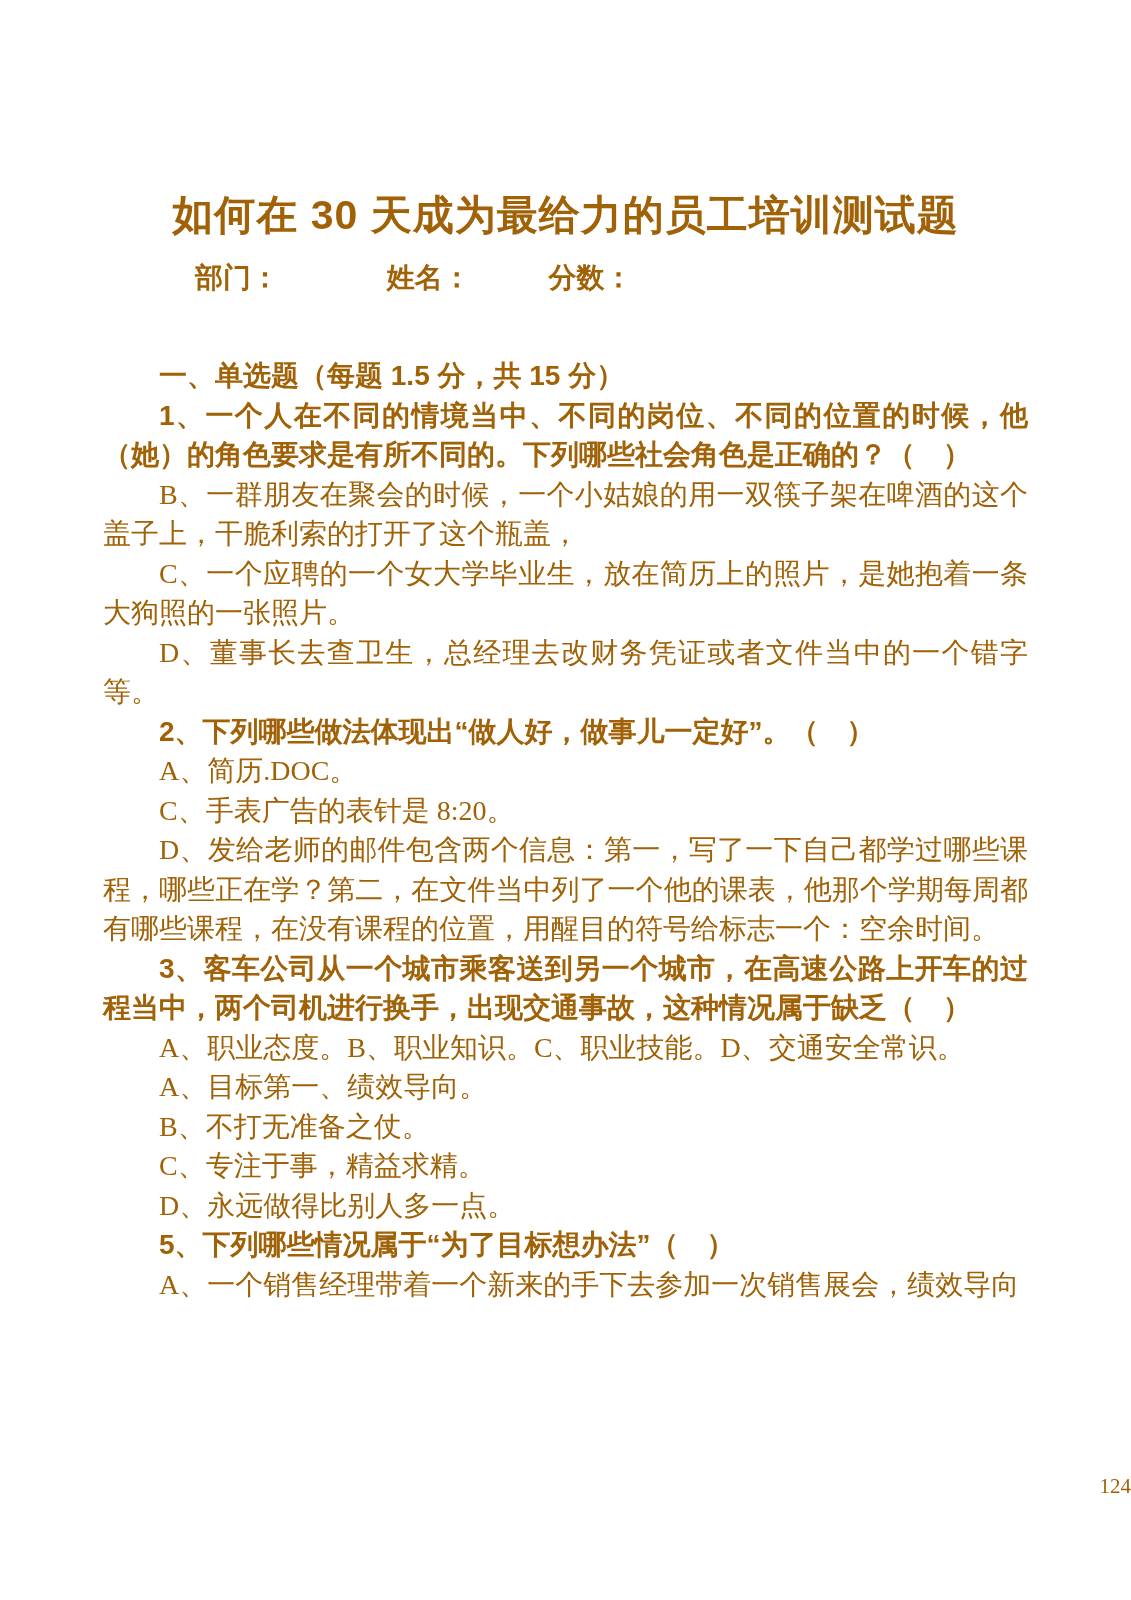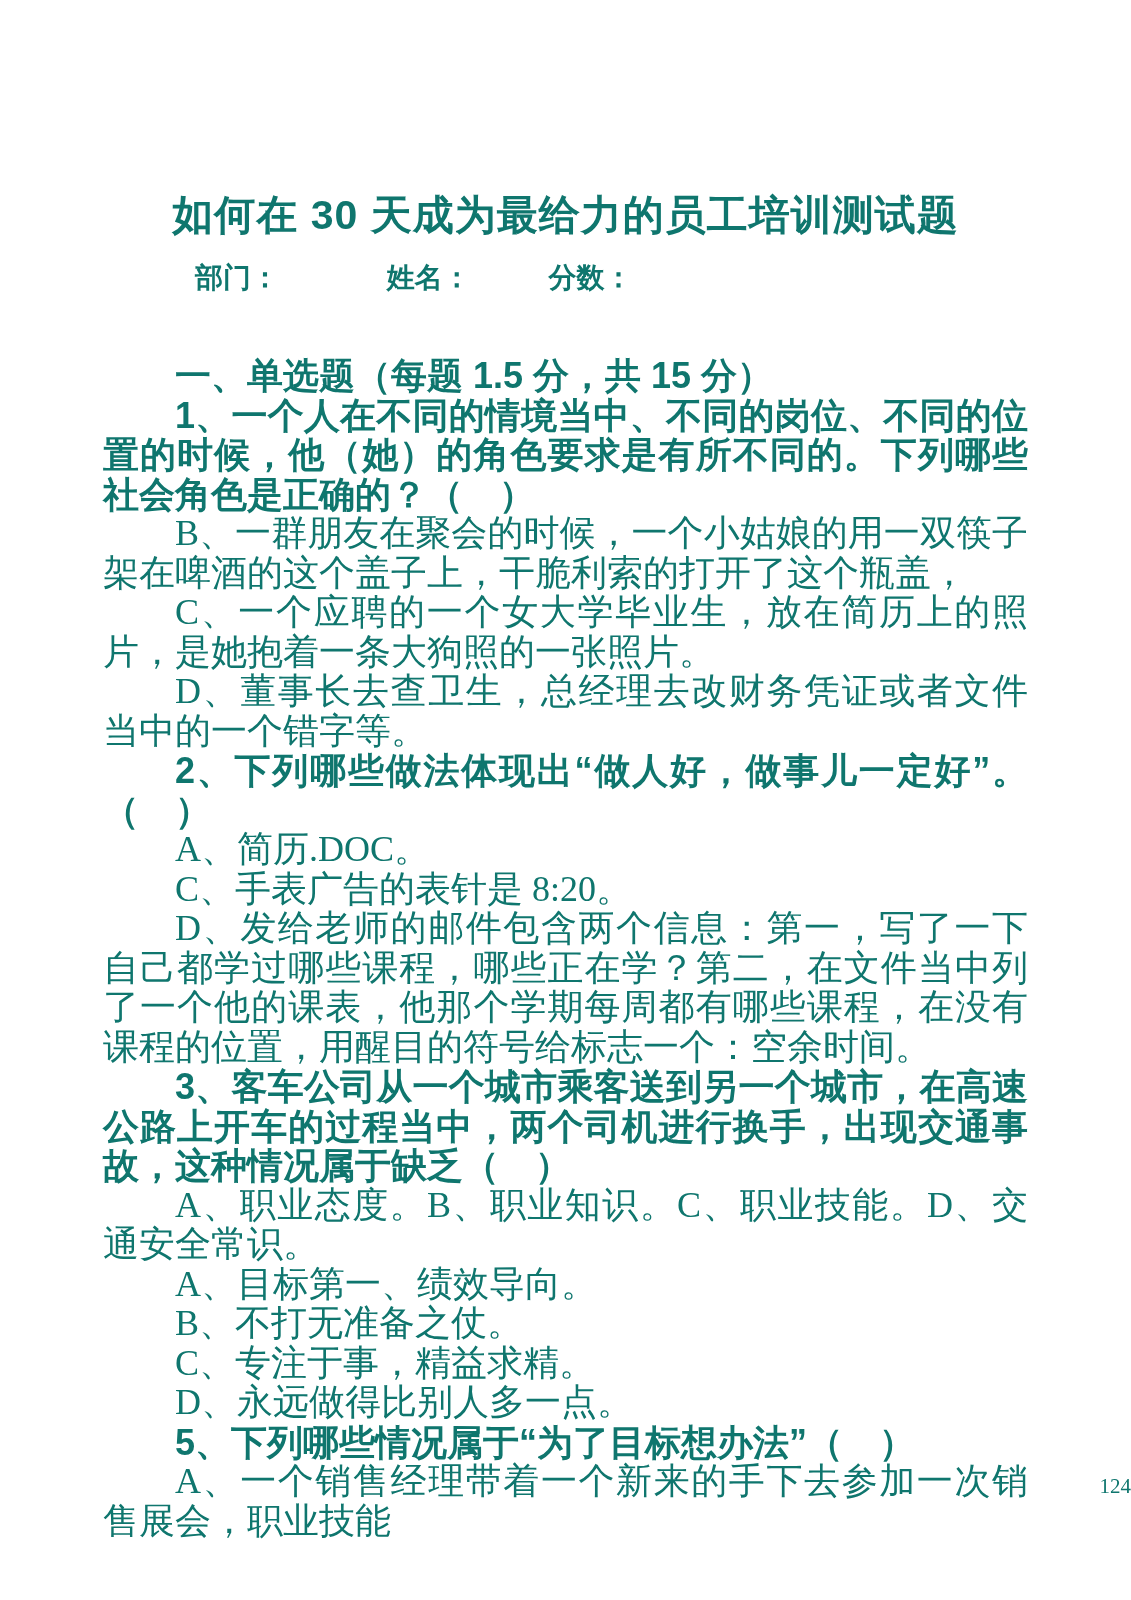--- a/index.html
+++ b/index.html
@@ -3,21 +3,21 @@
 <meta charset="utf-8">
 <style>
   * { margin: 0; padding: 0; box-sizing: border-box; }
   html, body { background: #ffffff; }
   .page {
     position: relative;
     width: 1131px;
     height: 1600px;
     margin: 0 auto;
     background: #ffffff;
-    color: #0f766e;
+    color: #a16207;
     font-family: "Liberation Serif", "DejaVu Serif", serif;
     overflow: hidden;
   }
   .doc-title {
     padding-top: 186px;
     text-align: center;
     font-family: "Liberation Sans", "DejaVu Sans", sans-serif;
     font-weight: bold;
     font-size: 41px;
     line-height: 58px;
@@ -28,21 +28,21 @@
     font-family: "Liberation Sans", "DejaVu Sans", sans-serif;
     font-weight: bold;
     font-size: 28px;
     line-height: 40px;
   }
   .header-fields .field-dept  { margin-left:  92px; }
   .header-fields .field-name  { margin-left: 100px; }
   .header-fields .field-score { margin-left: 70px; }
   .body-text {
     margin: 58px 103px 0 103px;
-    font-size: 36px;
+    font-size: 28px;
     line-height: 39.5px;
     text-align: justify;
   }
   .para {
     text-indent: 2em;
   }
   .q {
     font-family: "Liberation Sans", "DejaVu Sans", sans-serif;
     font-weight: bold;
   }
@@ -79,18 +79,18 @@
     <p class="para">A、简历.DOC。</p>
     <p class="para">C、手表广告的表针是 8:20。</p>
     <p class="para">D、发给老师的邮件包含两个信息：第一，写了一下自己都学过哪些课程，哪些正在学？第二，在文件当中列了一个他的课表，他那个学期每周都有哪些课程，在没有课程的位置，用醒目的符号给标志一个：空余时间。</p>
     <p class="para q">3、客车公司从一个城市乘客送到另一个城市，在高速公路上开车的过程当中，两个司机进行换手，出现交通事故，这种情况属于缺乏（　）</p>
     <p class="para">A、职业态度。B、职业知识。C、职业技能。D、交通安全常识。</p>
     <p class="para">A、目标第一、绩效导向。</p>
     <p class="para">B、不打无准备之仗。</p>
     <p class="para">C、专注于事，精益求精。</p>
     <p class="para">D、永远做得比别人多一点。</p>
     <p class="para q">5、下列哪些情况属于“为了目标想办法”（　）</p>
-    <p class="para">A、一个销售经理带着一个新来的手下去参加一次销售展会，职业技能</p>
+    <p class="para">A、一个销售经理带着一个新来的手下去参加一次销售展会，绩效导向</p>
   </div>
 
   <div class="footer-page-number">124</div>
 
 </div>
 
 </body></html>

